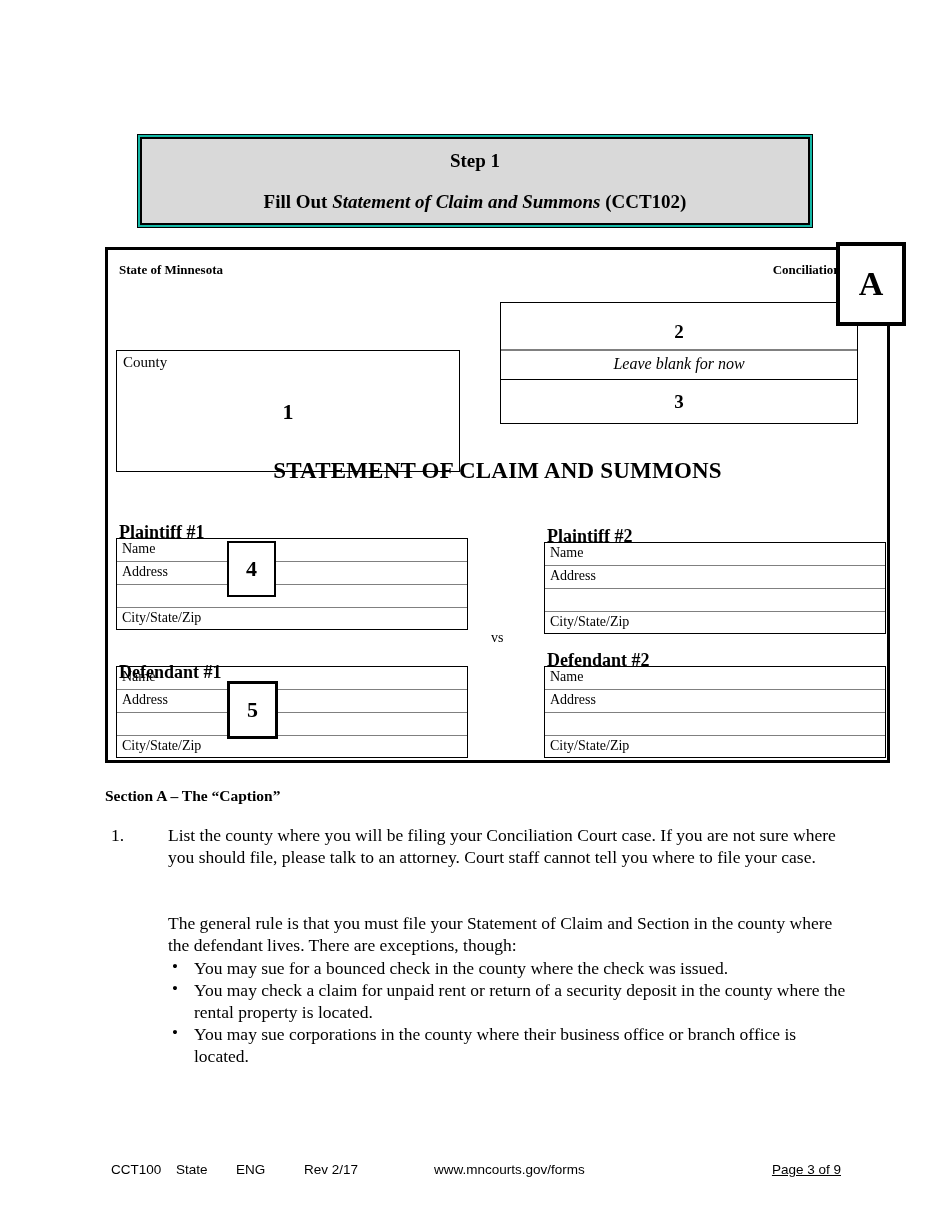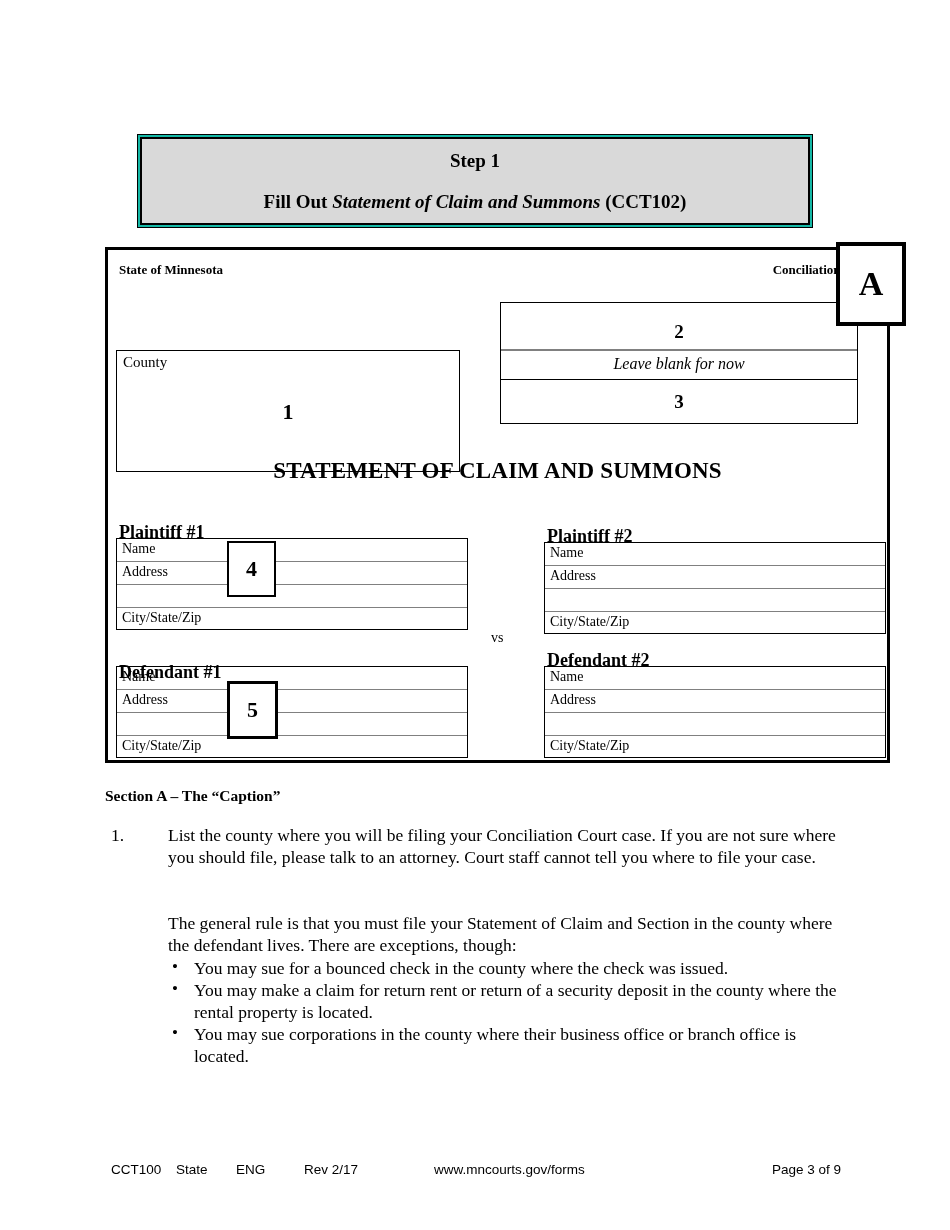--- a/index.html
+++ b/index.html
@@ -320,21 +320,21 @@
     font-family: "Liberation Sans", "DejaVu Sans", sans-serif;
     font-size: 13.5px;
     display: flex;
     align-items: baseline;
   }
   .footer .f1 { width: 65px; }
   .footer .f2 { width: 60px; }
   .footer .f3 { width: 68px; }
   .footer .f4 { width: 130px; }
   .footer .f5 { flex: 1; margin-top: 22px; }
-  .footer .f6 { text-align: center; white-space: nowrap; }
+  .footer .f6 { text-align: center; white-space: nowrap; text-decoration: underline; }
 </style>
 </head>
 <body>
 
 <div class="step-box">
   <div class="step-box-inner">
     <div class="step-line1">Step 1</div>
     <div class="step-line2"><span>Fill Out </span><span class="ital">Statement of Claim and Summons</span><span> (CCT102)</span></div>
   </div>
 </div>
@@ -443,21 +443,21 @@
 
 <div class="para">The general rule is that you must file your Statement of Claim and Section in the county where the defendant lives.  There are exceptions, though:</div>
 
 <div class="bullets">
   <div class="bullet-item">
     <span class="bullet-dot">•</span>
     <span>You may sue for a bounced check in the county where the check was issued.</span>
   </div>
   <div class="bullet-item">
     <span class="bullet-dot">•</span>
-    <span>You may make a claim for return rent or return of a security deposit in the county where the rental property is located.</span>
+    <span>You may check a claim for unpaid rent or return of a security deposit in the county where the rental property is located.</span>
   </div>
   <div class="bullet-item">
     <span class="bullet-dot">•</span>
     <span>You may sue corporations in the county where their business office or branch office is located.</span>
   </div>
 </div>
 
 <div class="footer">
   <div class="f1">CCT100</div>
   <div class="f2">State</div>

